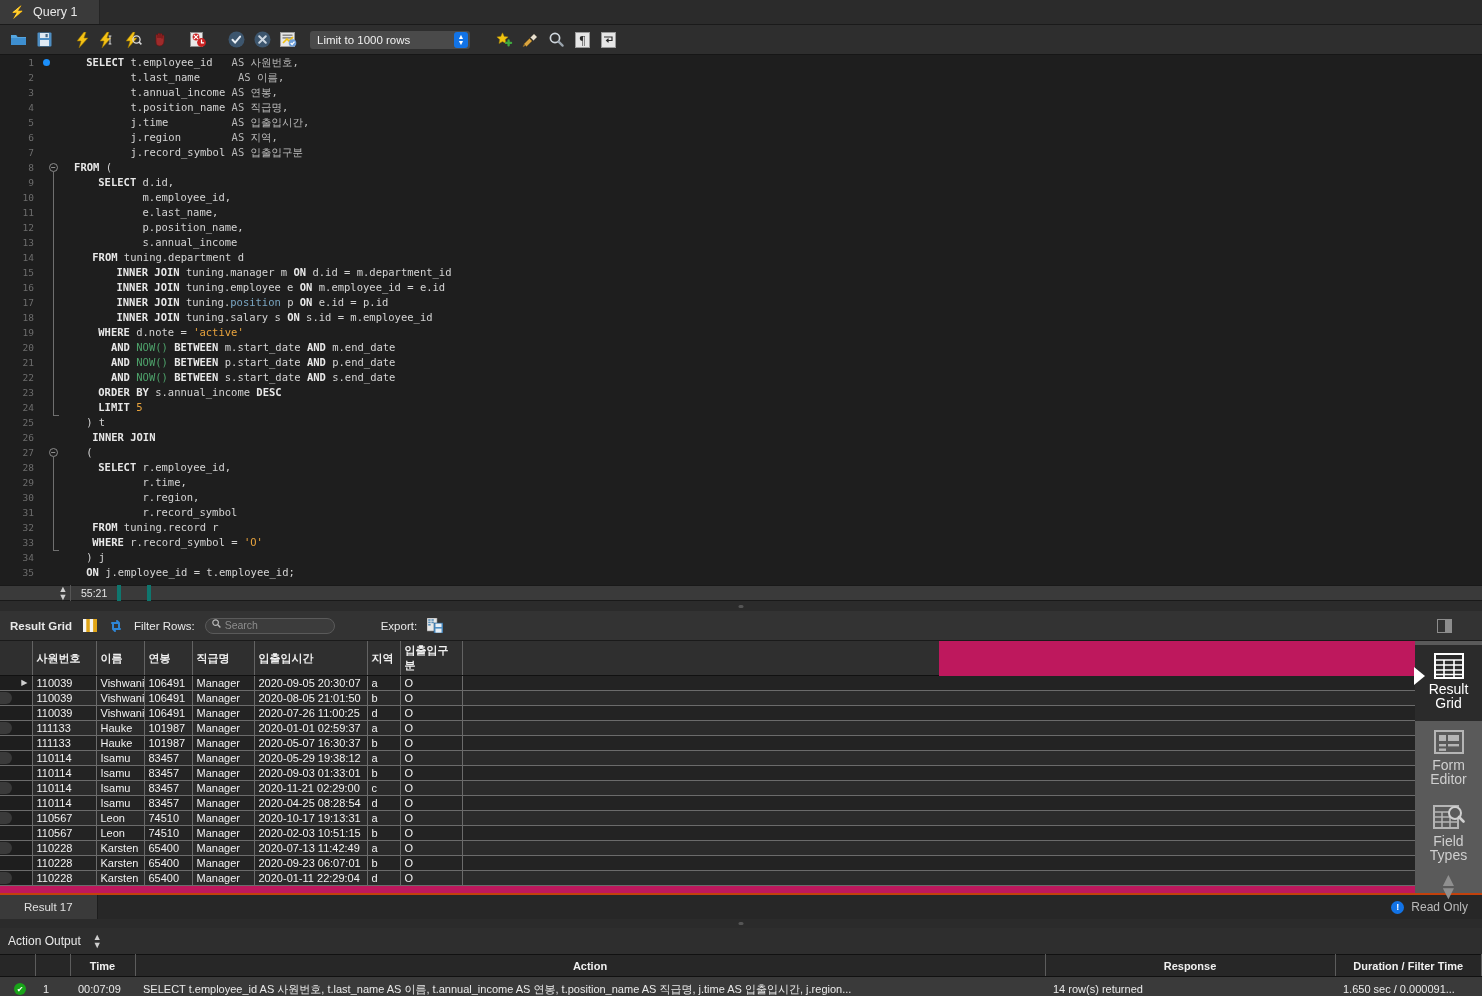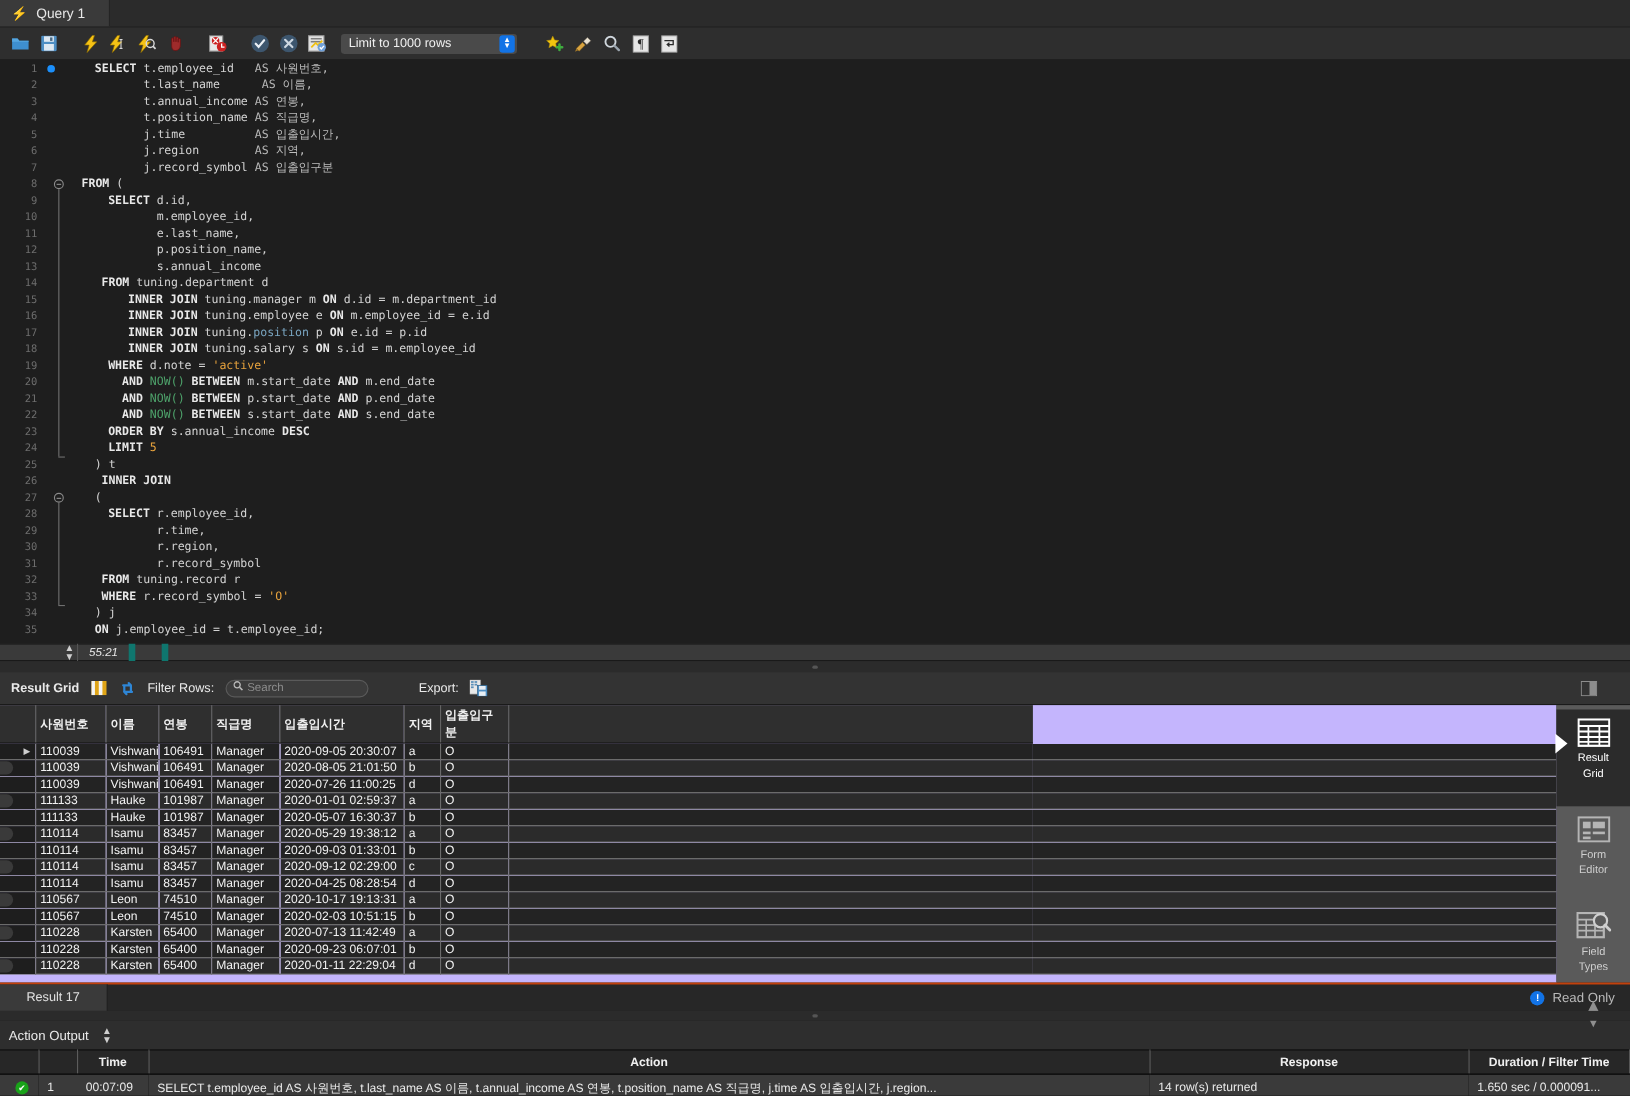--- a/index.html
+++ b/index.html
@@ -76,21 +76,21 @@
   .kor{ color:#bdbdbd; }
 
   
   .edstatus{
     height:16px; background:#3a3a3a; display:flex; align-items:center;
     border-top:1px solid #191919; border-bottom:1px solid #191919;
     color:#e6e6e6; font-size:10.5px;
   }
   .edstatus .sp{ width:56px; }
   .vstep{ color:#cfcfcf; font-size:9px; line-height:8px; text-align:center; width:14px;}
-  .edstatus .cell{ padding:0 10px; border-right:6px solid #0f766e; height:16px; line-height:16px;font-style:italic;}
+  .edstatus .cell{ padding:0 10px; border-right:4px solid #0f766e; height:16px; line-height:16px;}
 
   .splitter{ height:10px; background:#2b2b2b; position:relative; }
   .splitter::after{
     content:""; position:absolute; left:50%; top:4px; width:5px; height:3px;
     background:#555; border-radius:2px; transform:translateX(-50%);
   }
 
   
   .resbar{
     height:30px; background:#333333; display:flex; align-items:center;
@@ -100,21 +100,21 @@
   .resbar b{ font-size:11.5px; }
   .searchbox{
     width:130px; height:16px; background:#3c3c3c; border:1px solid #5a5a5a;
     border-radius:8px; display:flex; gap:4px; padding:0 6px;
     color:#8d8d8d; font-size:10.5px;
   }
   .tinybtn{ width:16px;height:16px; display:flex;align-items:center;justify-content:center;}
 
   
   .gridzone{ display:flex; height:252px; }
-  .gridmain{ flex:1; overflow:hidden; background:#c4b5fd; position:relative; }
+  .gridmain{ flex:1; overflow:hidden; background:#be185d; position:relative; }
   table.grid{ border-collapse:collapse; width:100%; table-layout:fixed; }
   table.grid th{
     background:#2f2f2f; color:#f0f0f0; font-size:11px; font-weight:bold;
     text-align:left; padding:2px 4px; height:20px;
     border-right:1px solid #636363; border-bottom:1px solid #111;
   }
   table.grid td{
     color:#f2f2f2; font-size:11px; padding:1px 4px; height:15px;
     border-right:1px solid #6b6b6b; border-bottom:1px solid #6b6b6b;
     overflow:hidden; white-space:nowrap;
@@ -132,22 +132,22 @@
     background:#3a3a3a; border-radius:6px;
   }
   .lastcol{ border-right:none !important; }
 
   
   .sidebar{
     width:67px; background:#5a5a5a; display:flex; flex-direction:column;
     align-items:center; padding-top:4px; position:relative;
   }
   .sbitem{
-    width:67px; padding:6px 2px 24px; display:flex; flex-direction:column;
-    align-items:center; gap:3px; color:#cfcfcf; font-size:10px; text-align:center;
+    width:67px; padding:6px 2px 12px; display:flex; flex-direction:column;
+    align-items:center; gap:3px; color:#cfcfcf; font-size:14px; text-align:center;
     line-height:11px;
   }
   .sbitem.active{ background:#2b2b2b; color:#ffffff; }
   .sbicon{ width:34px; height:30px; display:flex; align-items:center; justify-content:center; }
   .arrowtab{
     position:absolute; left:-1px; top:26px; width:0;height:0;
     border-top:9px solid transparent; border-bottom:9px solid transparent;
     border-left:11px solid #ffffff;
   }
   .sbspacer{ flex:1; }
@@ -510,21 +510,21 @@
             <td class="lastcol"></td>
           </tr>
           <tr class="odd">
             <td class="gutcell">
               <span class="pill"></span>
             </td>
             <td>110114</td>
             <td>Isamu</td>
             <td>83457</td>
             <td>Manager</td>
-            <td>2020-09-12 02:29:00</td>
+            <td>2020-11-21 02:29:00</td>
             <td>c</td>
             <td>O</td>
             <td class="lastcol"></td>
             <td class="lastcol"></td>
           </tr>
           <tr class="even">
             <td class="gutcell"></td>
             <td>110114</td>
             <td>Isamu</td>
             <td>83457</td>

